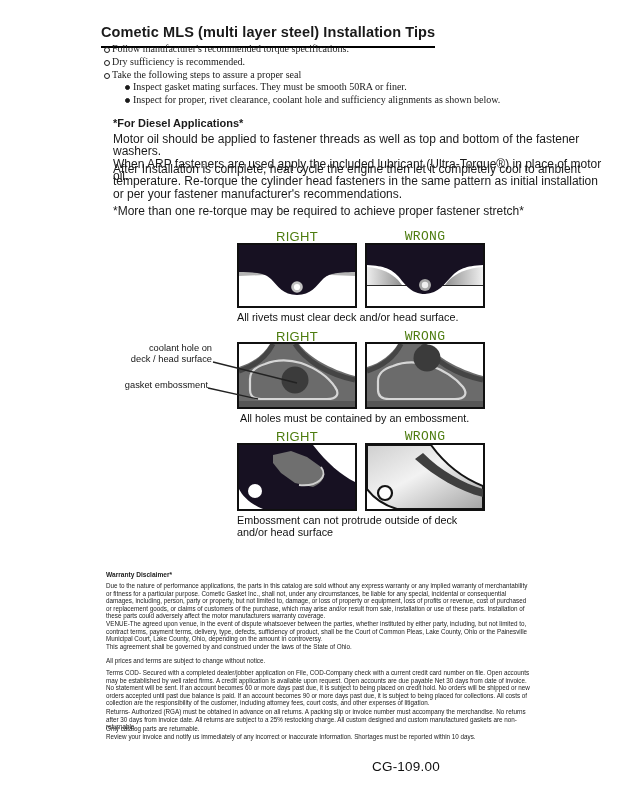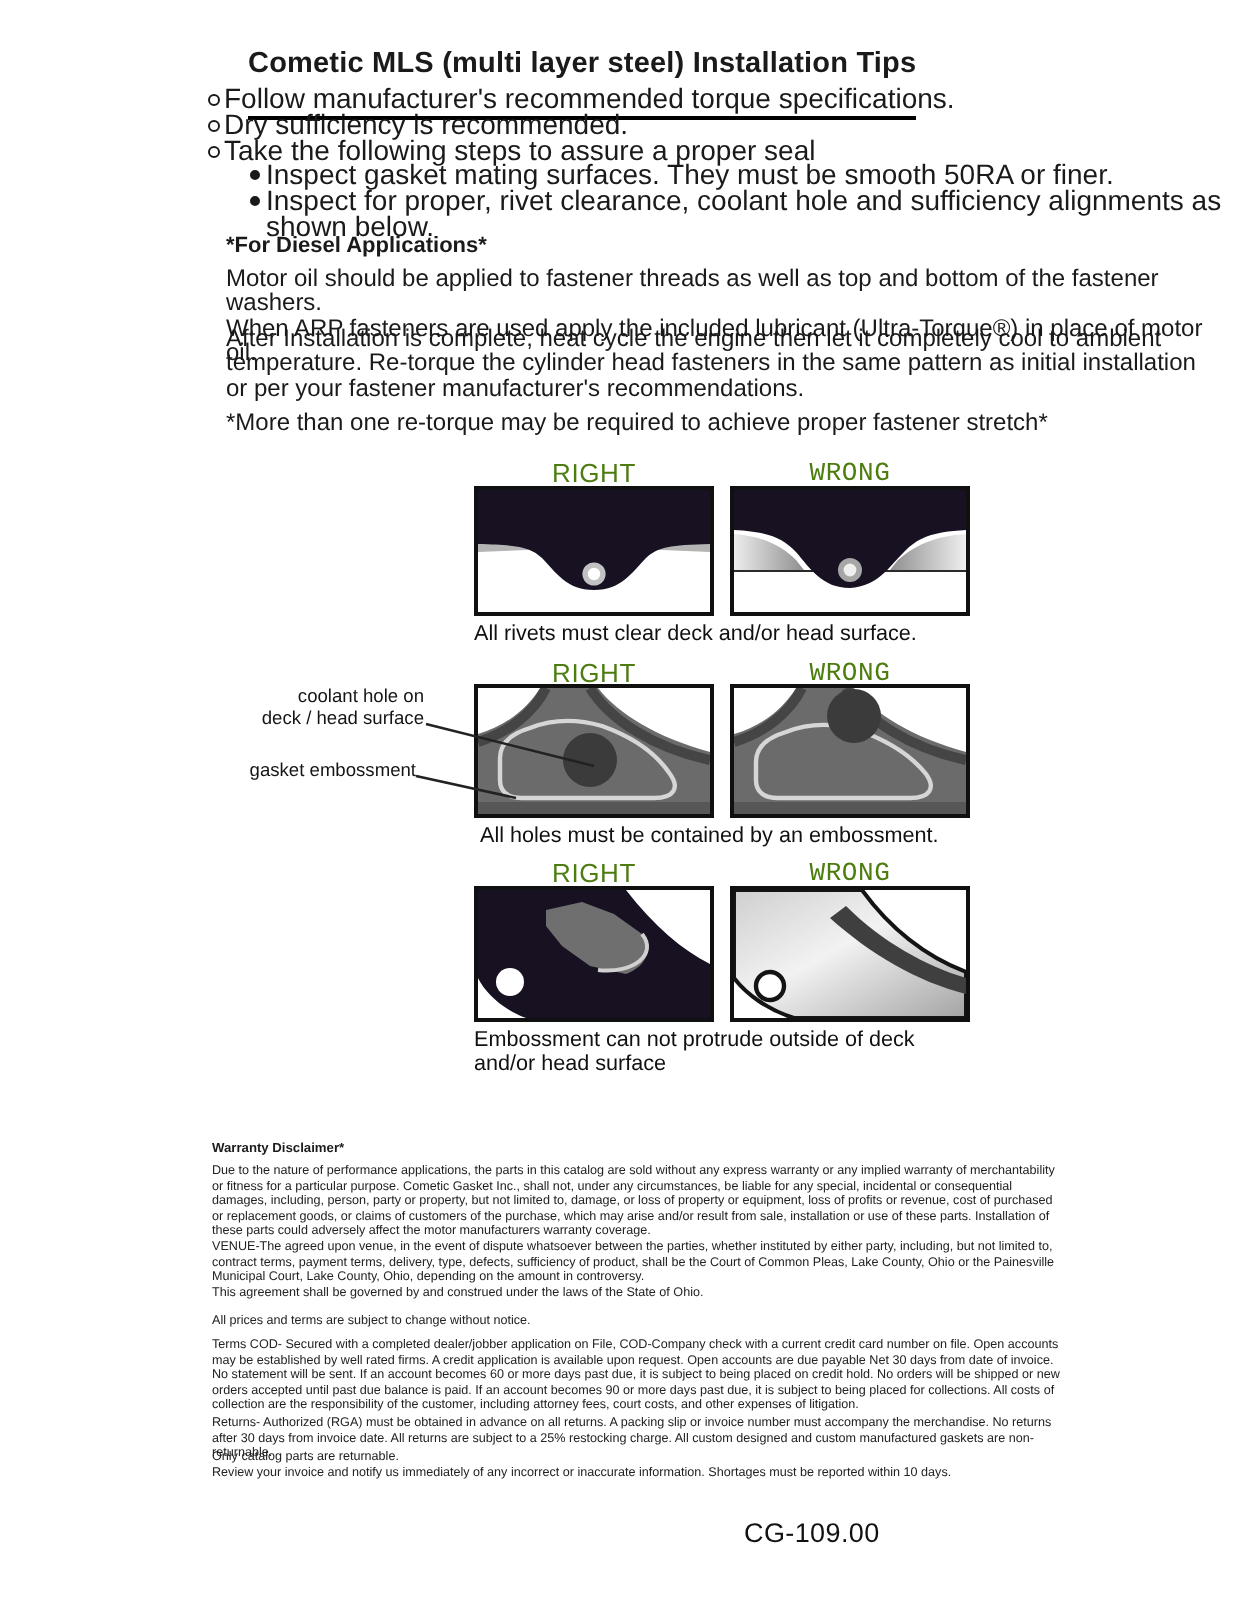--- a/index.html
+++ b/index.html
@@ -4,24 +4,24 @@
 <style>
   html,body{margin:0;padding:0;background:#ffffff;}
   .page{
     position:relative;width:618px;height:800px;background:#ffffff;overflow:hidden;
     font-family:"Liberation Sans","DejaVu Sans",sans-serif;color:#1a1a1a;
   }
   .abs{position:absolute;}
   .pre{white-space:pre-line;}
 
   .title{
-    left:124px;top:24px;font-size:14.5px;font-weight:bold;
-    border-bottom:2px solid #000;padding-bottom:18px;letter-spacing:.1px;
+    left:101px;top:24px;font-size:14.5px;font-weight:bold;
+    border-bottom:2px solid #000;padding-bottom:6px;letter-spacing:.1px;
   }
-  .bullets{left:104px;top:43px;font-size:14px;line-height:12.8px;}
+  .bullets{left:104px;top:43px;font-size:10px;line-height:12.8px;font-family:Liberation Serif, serif;}
   .bullets .li{position:relative;padding-left:8px;}
   .bullets .li::before{
     content:"";position:absolute;left:0;top:4px;width:4px;height:4px;
     border:1px solid #1a1a1a;border-radius:50%;
   }
   .subbullets{margin-left:21px;}
   .subbullets .li::before{background:#1a1a1a;border:1px solid #1a1a1a;width:3px;height:3px;}
 
   .diesel-h{left:113px;top:117px;font-size:11px;font-weight:bold;}
   .body-p{left:113px;font-size:12px;line-height:12.4px;}

